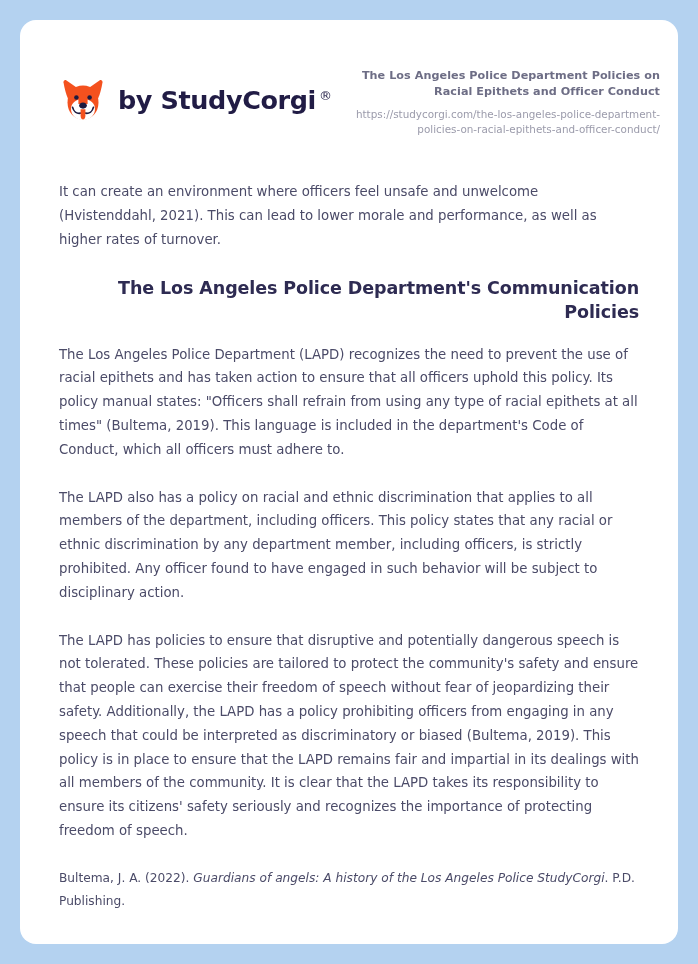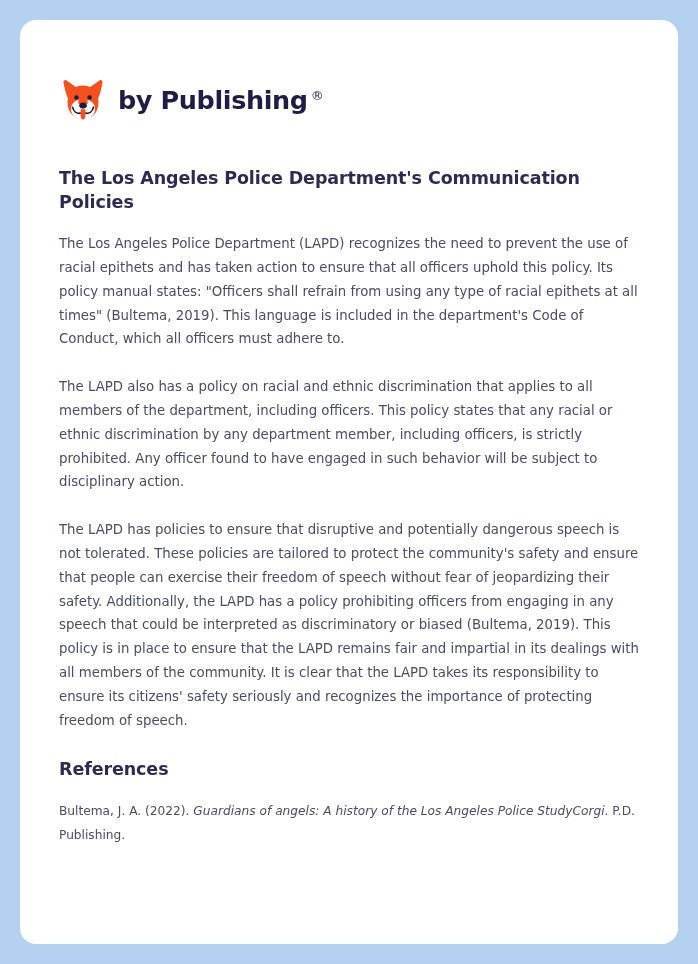--- a/index.html
+++ b/index.html
@@ -94,20 +94,21 @@
     margin: 0 0 24px 0;
     text-align: left;
   }
   .section-heading {
     font-size: 17.5px;
     font-weight: bold;
     color: #2e2b52;
     line-height: 1.35;
     margin: 0 0 18px 0;
     letter-spacing: -0.1px;
+    text-align: right;
   }
   .heading-spaced {
     margin-top: 26px;
   }
   .ref-entry {
     font-size: 12.2px;
     line-height: 23.5px;
     color: #4b4b68;
     margin: 0;
   }
@@ -138,34 +139,38 @@
         <circle cx="17.4" cy="21.6" r="2.25" fill="#1d1b3f"></circle>
         <circle cx="30.6" cy="21.6" r="2.25" fill="#1d1b3f"></circle>
 
         <path d="M24 26.4 C26.3 26.4 27.9 27.9 27.9 29.6 C27.9 31.4 26.2 32.7 24 32.7 C21.8 32.7 20.1 31.4 20.1 29.6 C20.1 27.9 21.7 26.4 24 26.4 Z" fill="#1d1b3f"></path>
 
         <path d="M13.6 31.4 C14.6 35.4 17.8 37.8 21.3 37.2" stroke="#1d1b3f" stroke-width="1.7" fill="none" stroke-linecap="round"></path>
         <path d="M34.4 31.4 C33.4 35.4 30.2 37.8 26.7 37.2" stroke="#1d1b3f" stroke-width="1.7" fill="none" stroke-linecap="round"></path>
 
         <path d="M21.6 33.2 L26.4 33.2 L26.4 40.0 C26.4 42.3 24.9 43.6 24.0 43.6 C23.1 43.6 21.6 42.3 21.6 40.0 Z" fill="#f4511e"></path>
       </svg>
-      <span class="brand-text"><span>by Publishing</span><span class="brand-reg">®</span></span>
+      <span class="brand-text"><span>by StudyCorgi</span><span class="brand-reg">®</span></span>
     </div>
 
+    <div class="header-meta">
+      <p class="doc-title">The Los Angeles Police Department Policies on Racial Epithets and Officer Conduct</p>
+      <p class="doc-url">https://studycorgi.com/the-los-angeles-police-department-policies-on-racial-epithets-and-officer-conduct/</p>
+    </div>
 
   </div>
 
   <div class="doc-body">
 
+    <p class="para">It can create an environment where officers feel unsafe and unwelcome (Hvistenddahl, 2021). This can lead to lower morale and performance, as well as higher rates of turnover.</p>
 
     <h2 class="section-heading heading-spaced">The Los Angeles Police Department's Communication Policies</h2>
 
     <p class="para">The Los Angeles Police Department (LAPD) recognizes the need to prevent the use of racial epithets and has taken action to ensure that all officers uphold this policy. Its policy manual states: "Officers shall refrain from using any type of racial epithets at all times" (Bultema, 2019). This language is included in the department's Code of Conduct, which all officers must adhere to.</p>
     <p class="para">The LAPD also has a policy on racial and ethnic discrimination that applies to all members of the department, including officers. This policy states that any racial or ethnic discrimination by any department member, including officers, is strictly prohibited. Any officer found to have engaged in such behavior will be subject to disciplinary action.</p>
     <p class="para">The LAPD has policies to ensure that disruptive and potentially dangerous speech is not tolerated. These policies are tailored to protect the community's safety and ensure that people can exercise their freedom of speech without fear of jeopardizing their safety. Additionally, the LAPD has a policy prohibiting officers from engaging in any speech that could be interpreted as discriminatory or biased (Bultema, 2019). This policy is in place to ensure that the LAPD remains fair and impartial in its dealings with all members of the community. It is clear that the LAPD takes its responsibility to ensure its citizens' safety seriously and recognizes the importance of protecting freedom of speech.</p>
 
-    <h2 class="section-heading heading-spaced">References</h2>
 
     <p class="ref-entry"><span>Bultema, J. A. (2022). </span><i>Guardians of angels: A history of the Los Angeles Police StudyCorgi</i><span>. P.D. Publishing.</span></p>
 
   </div>
 
 </div>
 
 </body></html>

